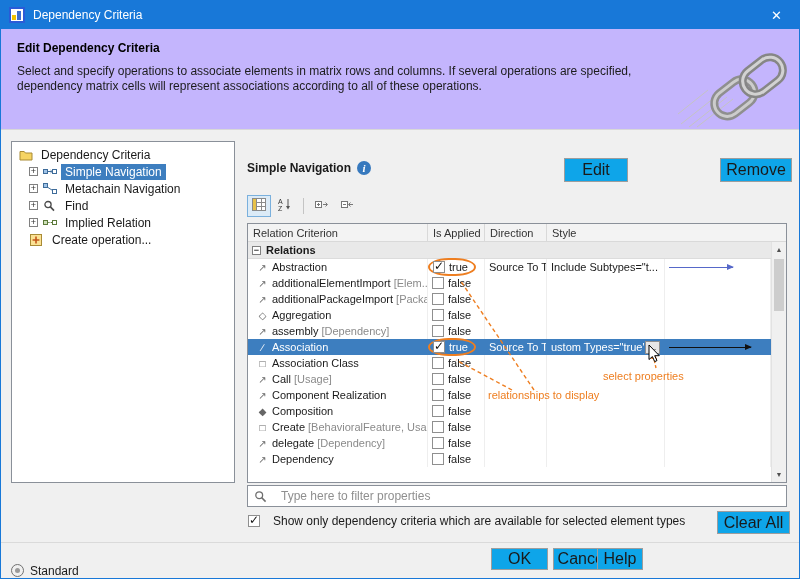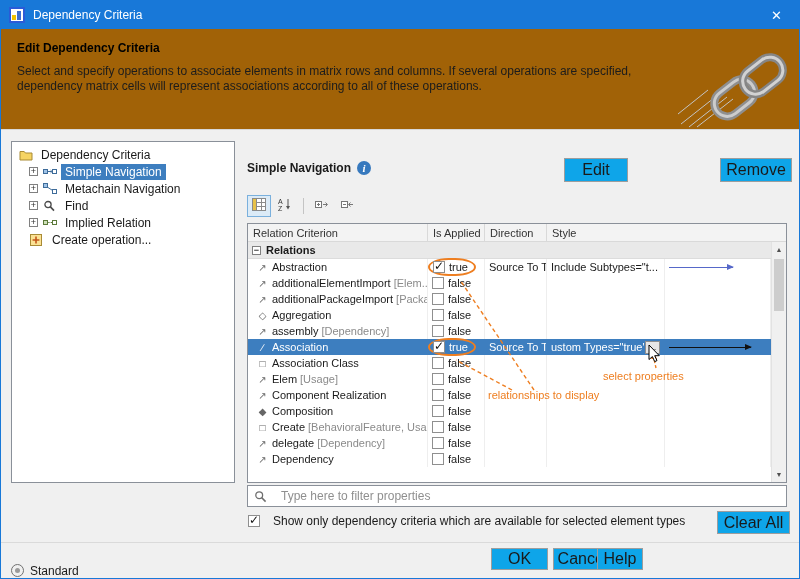--- a/index.html
+++ b/index.html
@@ -7,21 +7,21 @@
   body { font-family:"Liberation Sans","DejaVu Sans",sans-serif; font-size:12px; color:#1a1a1a; background:#fff; }
 
   .window { position:relative; width:800px; height:579px; background:#f0f0f0; border:1px solid #1878d8; overflow:hidden; }
 
   
   .titlebar { position:absolute; top:0; left:0; right:0; height:28px; background:#1878d8; display:flex; align-items:center; gap:8px; padding-left:8px; }
   .titlebar .title { color:#fff; font-size:12px; }
   .close-btn { position:absolute; right:0; top:0; width:45px; height:28px; color:#fff; display:flex; align-items:center; justify-content:center; font-size:13px; cursor:default; }
 
   
-  .header { position:absolute; top:28px; left:0; right:0; height:101px; background:#a16207; border-bottom:1px solid #d8d8d8; }
+  .header { position:absolute; top:28px; left:0; right:0; height:101px; background:#c4b5fd; border-bottom:1px solid #d8d8d8; }
   .header .h-title { position:absolute; left:16px; top:12px; font-weight:bold; font-size:12px; color:#000; }
   .header .h-desc { position:absolute; left:16px; top:35px; width:672px; line-height:15px; color:#1c1c1c; }
   .chain { position:absolute; right:2px; top:24px; }
 
   
   .tree-panel { position:absolute; left:10px; top:140px; width:224px; height:342px; background:#fff; border:1px solid #8a9099; padding-top:4px; overflow:hidden; }
   .tree-item { height:17px; display:flex; align-items:center; gap:4px; padding-left:6px; white-space:nowrap; }
   .tree-item.child { padding-left:17px; }
   .tree-item .label { padding:1px 4px; }
   .tree-item.selected .label { background:#3d7ebf; color:#fff; }
@@ -375,21 +375,21 @@
               <span class="cb"></span>
               <span class="cbl">false</span>
             </div>
             <div class="cell w-dir"></div>
             <div class="cell w-props"></div>
             <div class="cell w-style"></div>
           </div>
           <div class="row">
             <div class="cell w-name">
               <span class="row-ic">↗</span>
-              <span class="rname">Elem</span>
+              <span class="rname">Call</span>
               <span class="bracket">[Usage]</span>
             </div>
             <div class="cell w-applied">
               <span class="cb"></span>
               <span class="cbl">false</span>
             </div>
             <div class="cell w-dir"></div>
             <div class="cell w-props"></div>
             <div class="cell w-style"></div>
           </div>

